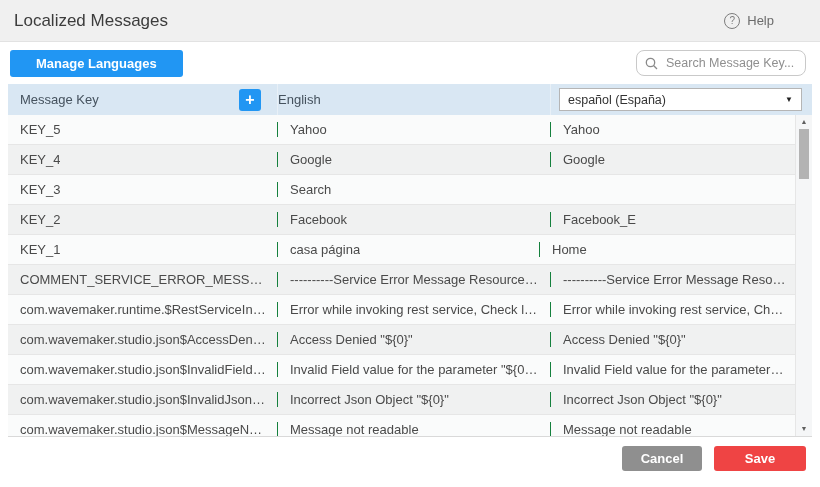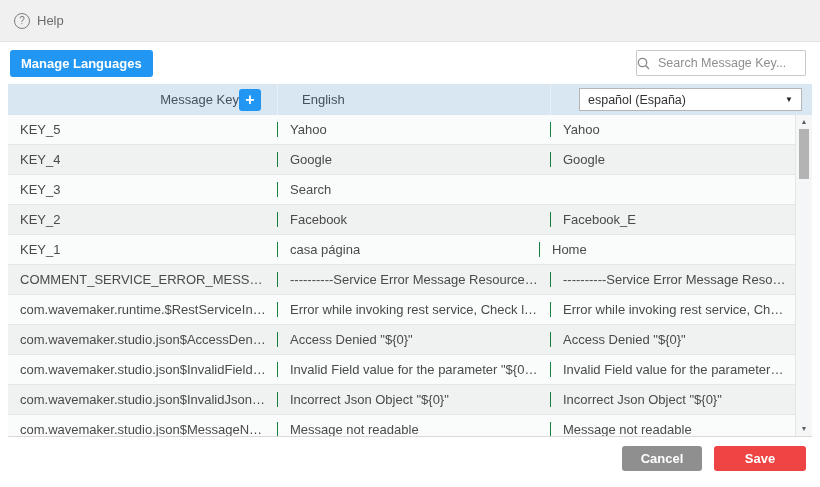--- a/index.html
+++ b/index.html
@@ -26,45 +26,45 @@
   }
 
   
   .toolbar {
     height:42px; display:flex; align-items:center; justify-content:space-between;
     padding:0 14px 0 10px; background:#ffffff;
   }
   .btn-primary {
     background:#2196f3; color:#ffffff; border:none; border-radius:3px;
     font-family:inherit; font-size:13px; font-weight:bold;
-    padding:6px 11px; height:27px; cursor:pointer;
+    padding:6px 26px; height:27px; cursor:pointer;
   }
   .search-box {
     width:170px; height:26px; background:#fff;
-    border:1px solid #c9c9c9; border-radius:1px;
-    display:flex; align-items:center; padding:0 0; gap:6px;
+    border:1px solid #c9c9c9; border-radius:8px;
+    display:flex; align-items:center; padding:0 8px; gap:6px;
   }
   .search-box svg { flex:0 0 auto; }
   .search-box input {
     border:none; outline:none; width:100%; font-family:inherit;
     font-size:12.5px; color:#444; background:transparent;
   }
   .search-box input::placeholder { color:#8f8f8f; }
 
   
   .grid { margin:0 8px; width:804px; }
   .grid-header {
     display:flex; height:31px; background:#d9e7f3; align-items:stretch;
   }
   .gh-cell { display:flex; align-items:center; font-size:13px; color:#45525e; }
   .col1 { width:269px; }
   .col2 { width:273px; }
-  .col3 { flex:1;padding-left:20px; }
-  .gh-cell.col1 { justify-content:flex-end; padding:0 16px 0 12px; }
-  .gh-cell.col2 { padding-left:24px; border-left:1px solid #e8f0f7; }
+  .col3 { flex:1; }
+  .gh-cell.col1 { justify-content:space-between; padding:0 16px 0 12px; }
+  .gh-cell.col2 { padding-left:0; border-left:1px solid #e8f0f7; }
   .gh-cell.col3 { border-left:1px solid #e8f0f7; }
   .plus-btn {
     width:22px; height:22px; background:#2196f3; color:#fff; border:none;
     border-radius:3px; font-size:16px; font-weight:bold; line-height:20px;
     padding:0; cursor:pointer; display:flex; align-items:center; justify-content:center;
   }
   .lang-select {
     flex:1; height:23px; margin:0 10px 0 8px; background:#fff;
     border:1px solid #b5b5b5; display:flex; align-items:center;
     justify-content:space-between; padding:0 8px; font-size:12.5px; color:#333;
@@ -115,20 +115,21 @@
     height:25px; border:none; border-radius:3px; color:#fff;
     font-family:inherit; font-size:13px; font-weight:bold; cursor:pointer;
   }
   .btn-cancel { width:80px; background:#8f8f8f; }
   .btn-save  { width:92px; background:#ef4444; }
 </style>
 </head>
 <body>
 
 <div class="titlebar">
+  <div class="page-title">Localized Messages</div>
   <div class="help">
     <span class="help-icon">?</span>
     <span>Help</span>
   </div>
 </div>
 
 <div class="toolbar">
   <button class="btn-primary">Manage Languages</button>
   <div class="search-box">
     <svg width="13" height="13" viewBox="0 0 13 13">

